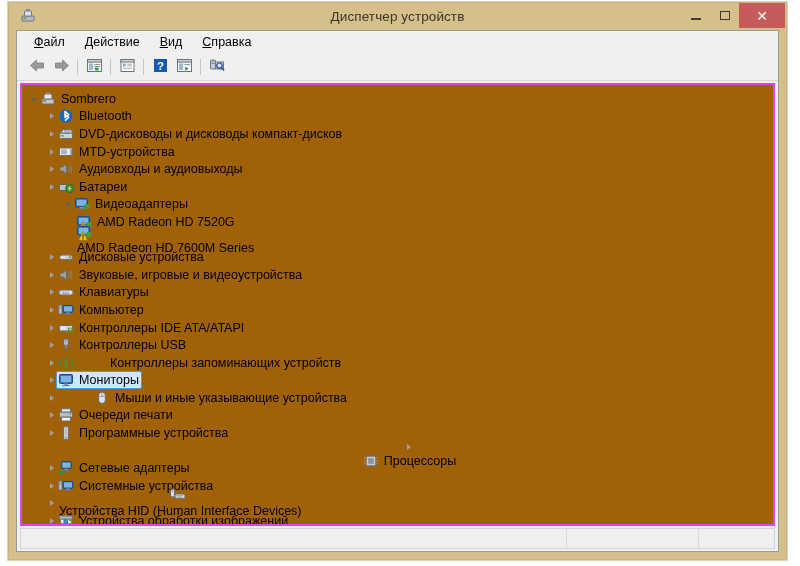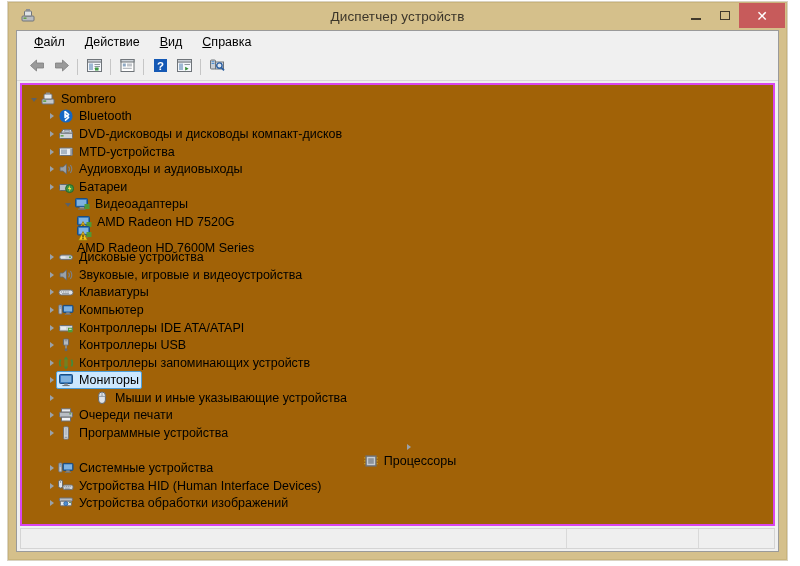--- a/index.html
+++ b/index.html
@@ -437,21 +437,21 @@
                   <rect x="5.4" y="2" width="5.2" height="6.2" rx="1" fill="#b4bac1" stroke="#62676d"></rect>
                   <rect x="6.6" y="3.2" width="2.8" height="1.1" fill="#8d939a"></rect>
                   <rect x="7.2" y="8.2" width="1.6" height="3.6" fill="#8d939a"></rect>
                   <circle cx="8" cy="12.8" r="1.5" fill="#62676d"></circle>
                 </svg></span>
               <span class="label">Контроллеры USB</span>
             </span>
           </div>
           <div class="row" style="padding-left: 24px;">
             <span class="twisty collapsed"></span>
-            <span class="" style="display: flex; align-items: center;">
+            <span class="" style="display: flex; align-items: center; gap: 31px;">
               <span class="ico"><svg width="16" height="16" viewBox="0 0 16 16">
                   <path d="M8 1.6 L10.2 4.4 L5.8 4.4 Z" fill="#3f8c3f"></path>
                   <path d="M8 14.4 L5.8 11.6 L10.2 11.6 Z" fill="#3f8c3f"></path>
                   <path d="M2.6 4.6 Q0.8 8 2.6 11.4" fill="none" stroke="#3f8c3f" stroke-width="1.7"></path>
                   <path d="M13.4 4.6 Q15.2 8 13.4 11.4" fill="none" stroke="#3f8c3f" stroke-width="1.7"></path>
                   <rect x="6.3" y="4.4" width="3.4" height="7.2" fill="#4f9b36" opacity="0.55"></rect>
                 </svg></span>
               <span class="label">Контроллеры запоминающих устройств</span>
             </span>
           </div>
@@ -515,34 +515,48 @@
                   <rect x="13.6" y="7.4" width="1.4" height="1" fill="#c8a227"></rect>
                   <rect x="13.6" y="10.2" width="1.4" height="1" fill="#c8a227"></rect>
                 </svg></span>
               <span class="label">Процессоры</span>
             </span>
           </div>
           <div class="row" style="padding-left: 24px;">
             <span class="twisty collapsed"></span>
             <span class="" style="display: flex; align-items: center;">
               <span class="ico"><svg width="16" height="16" viewBox="0 0 16 16">
+                  <rect x="3.4" y="1.6" width="10" height="7" rx="1" fill="#2b6fb5" stroke="#1b4d80"></rect>
+                  <rect x="4.4" y="2.6" width="8" height="5" fill="#7fb2e0"></rect>
+                  <rect x="6.6" y="8.6" width="3.4" height="1.3" fill="#8d939a"></rect>
+                  <rect x="5" y="9.9" width="6.6" height="1" fill="#71777e"></rect>
+                  <circle cx="3" cy="12.4" r="2.2" fill="#3f8c3f"></circle>
+                  <path d="M3 12.4 L8.5 12.4" stroke="#3f8c3f" stroke-width="1.3"></path>
+                </svg></span>
+              <span class="label">Сетевые адаптеры</span>
+            </span>
+          </div>
+          <div class="row" style="padding-left: 24px;">
+            <span class="twisty collapsed"></span>
+            <span class="" style="display: flex; align-items: center;">
+              <span class="ico"><svg width="16" height="16" viewBox="0 0 16 16">
                   <rect x="0.8" y="3" width="3.2" height="9" rx="0.8" fill="#c5cad0" stroke="#6d7177"></rect>
                   <rect x="1.6" y="4.2" width="1.6" height="0.9" fill="#4f8fd0"></rect>
                   <rect x="1.6" y="5.6" width="1.6" height="0.9" fill="#4f8fd0"></rect>
                   <rect x="5" y="3.4" width="10" height="7" rx="1" fill="#2b6fb5" stroke="#1b4d80"></rect>
                   <rect x="6" y="4.4" width="8" height="5" fill="#7fb2e0"></rect>
                   <rect x="8.2" y="10.4" width="3.5" height="1.4" fill="#8d939a"></rect>
                   <rect x="6.8" y="11.8" width="6.3" height="1" fill="#71777e"></rect>
                 </svg></span>
               <span class="label">Системные устройства</span>
             </span>
           </div>
           <div class="row" style="padding-left: 24px;">
             <span class="twisty collapsed"></span>
-            <span class="" style="display: flex; align-items: center;">
+            <span class="" style="display: flex; align-items: center; flex-direction: column;">
               <span class="ico"><svg width="16" height="16" viewBox="0 0 16 16">
                   <rect x="0.6" y="2" width="4" height="8" rx="1.8" fill="#dfe3e7" stroke="#62676d"></rect>
                   <line x1="2.6" y1="2.2" x2="2.6" y2="5" stroke="#8d939a" stroke-width="0.9"></line>
                   <rect x="5" y="7" width="10" height="4.6" rx="1.6" fill="#cfd4da" stroke="#6d7177"></rect>
                   <rect x="6.2" y="8.1" width="1.1" height="0.9" fill="#8d939a"></rect>
                   <rect x="8" y="8.1" width="1.1" height="0.9" fill="#8d939a"></rect>
                   <rect x="9.8" y="8.1" width="1.1" height="0.9" fill="#8d939a"></rect>
                   <rect x="11.6" y="8.1" width="1.1" height="0.9" fill="#8d939a"></rect>
                   <rect x="6.8" y="9.7" width="5" height="0.9" fill="#8d939a"></rect>
                 </svg></span>

